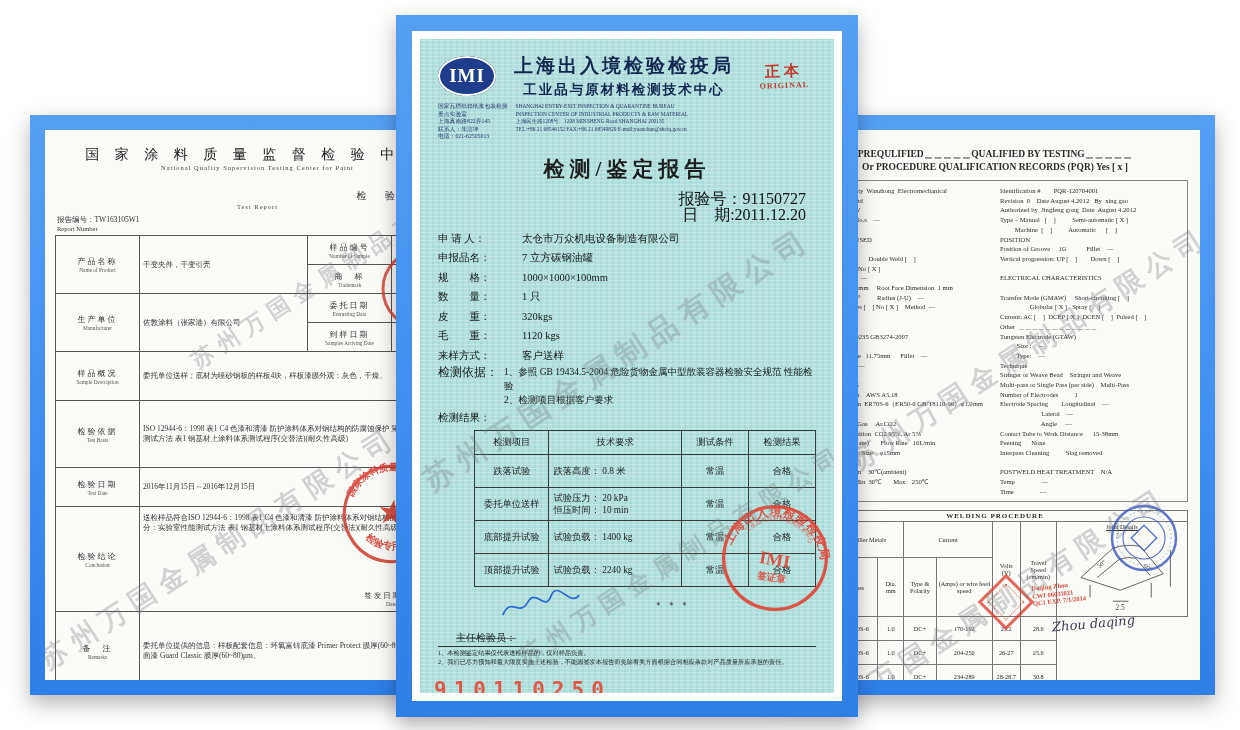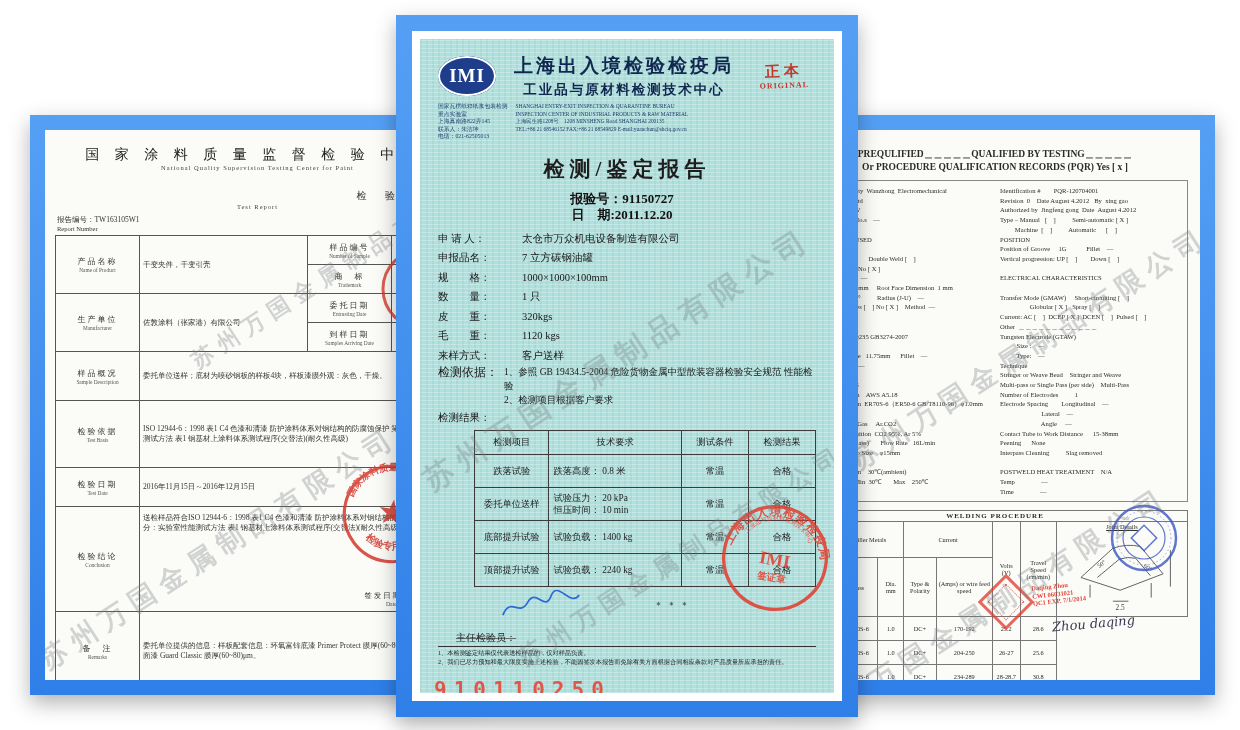--- a/index.html
+++ b/index.html
@@ -67,21 +67,21 @@
   .cd-org{flex:1;text-align:center;}
   .cd-org .l1{font-size:19px;font-weight:bold;letter-spacing:3px;color:#10284f;}
   .cd-org .l2{font-size:13.5px;font-weight:bold;letter-spacing:2px;color:#10284f;margin-top:2px;}
   .cd-orig{color:#c23a2b;text-align:center;flex:none;width:64px;transform:rotate(-2deg);}
   .cd-orig .z{font-size:15px;font-weight:bold;letter-spacing:4px;}
   .cd-orig .o{font-size:8px;font-weight:bold;letter-spacing:1px;}
   .cd-subhead{display:flex;gap:8px;margin-top:4px;color:#20406e;}
   .cd-subhead .sc{font-size:5.8px;line-height:7.6px;}
   .cd-subhead .c2{flex:1;font-size:5.4px;line-height:7.6px;}
   .cd-title{text-align:center;font-size:21px;font-weight:bold;letter-spacing:5px;color:#1d1d1d;margin-top:14px;}
-  .cd-repno{text-align:center;font-size:13px;font-weight:bold;margin:8px 10px 0 0;line-height:16px;color:#111;}
+  .cd-repno{text-align:right;font-size:16px;font-weight:normal;margin:8px 10px 0 0;line-height:16px;color:#111;}
   .cd-fields{margin-top:6px;font-size:10.5px;color:#181818;}
   .cd-fields .fl{display:flex;line-height:19.5px;}
   .cd-fields .lab{flex:none;width:84px;}
   .cd-basis{font-size:9.5px;line-height:14px;display:flex;color:#181818;}
   .cd-basis .lab{flex:none;width:66px;font-size:12px;}
   .cd-result{font-size:10.5px;margin-top:4px;color:#181818;}
   .cd-table{border-collapse:collapse;margin:5px 0 0 36px;}
   .cd-table th,.cd-table td{border:1px solid #3c3c3c;font-size:9.3px;text-align:center;
         color:#1d1d1d;padding:2px 4px;font-weight:normal;}
   .cd-table .req{text-align:left;line-height:12px;}

